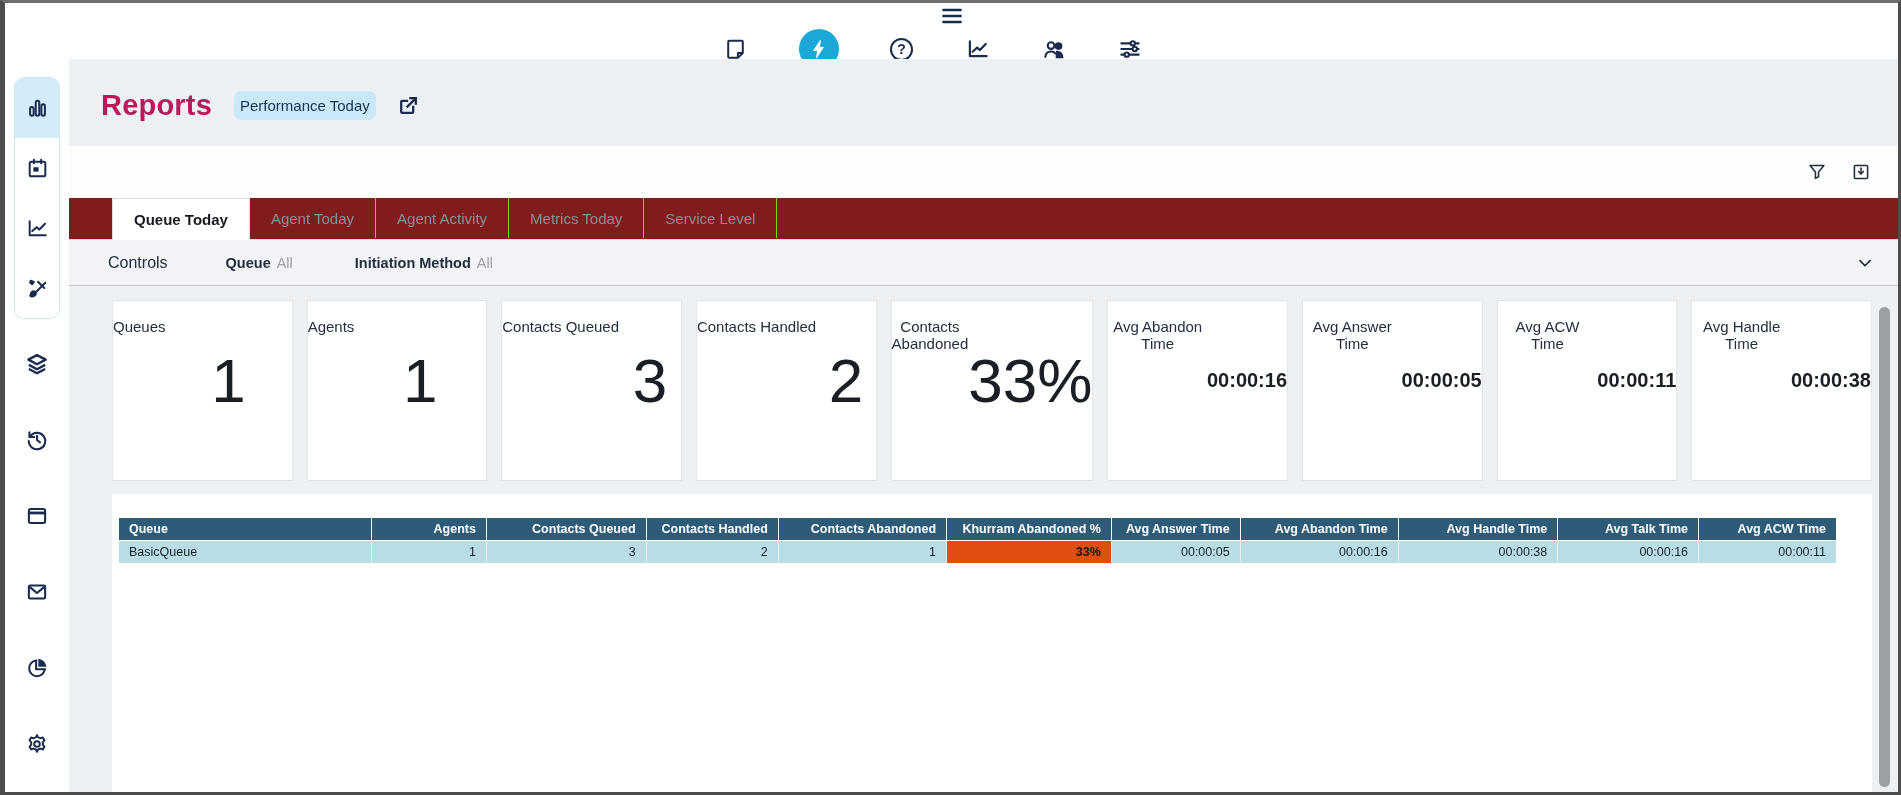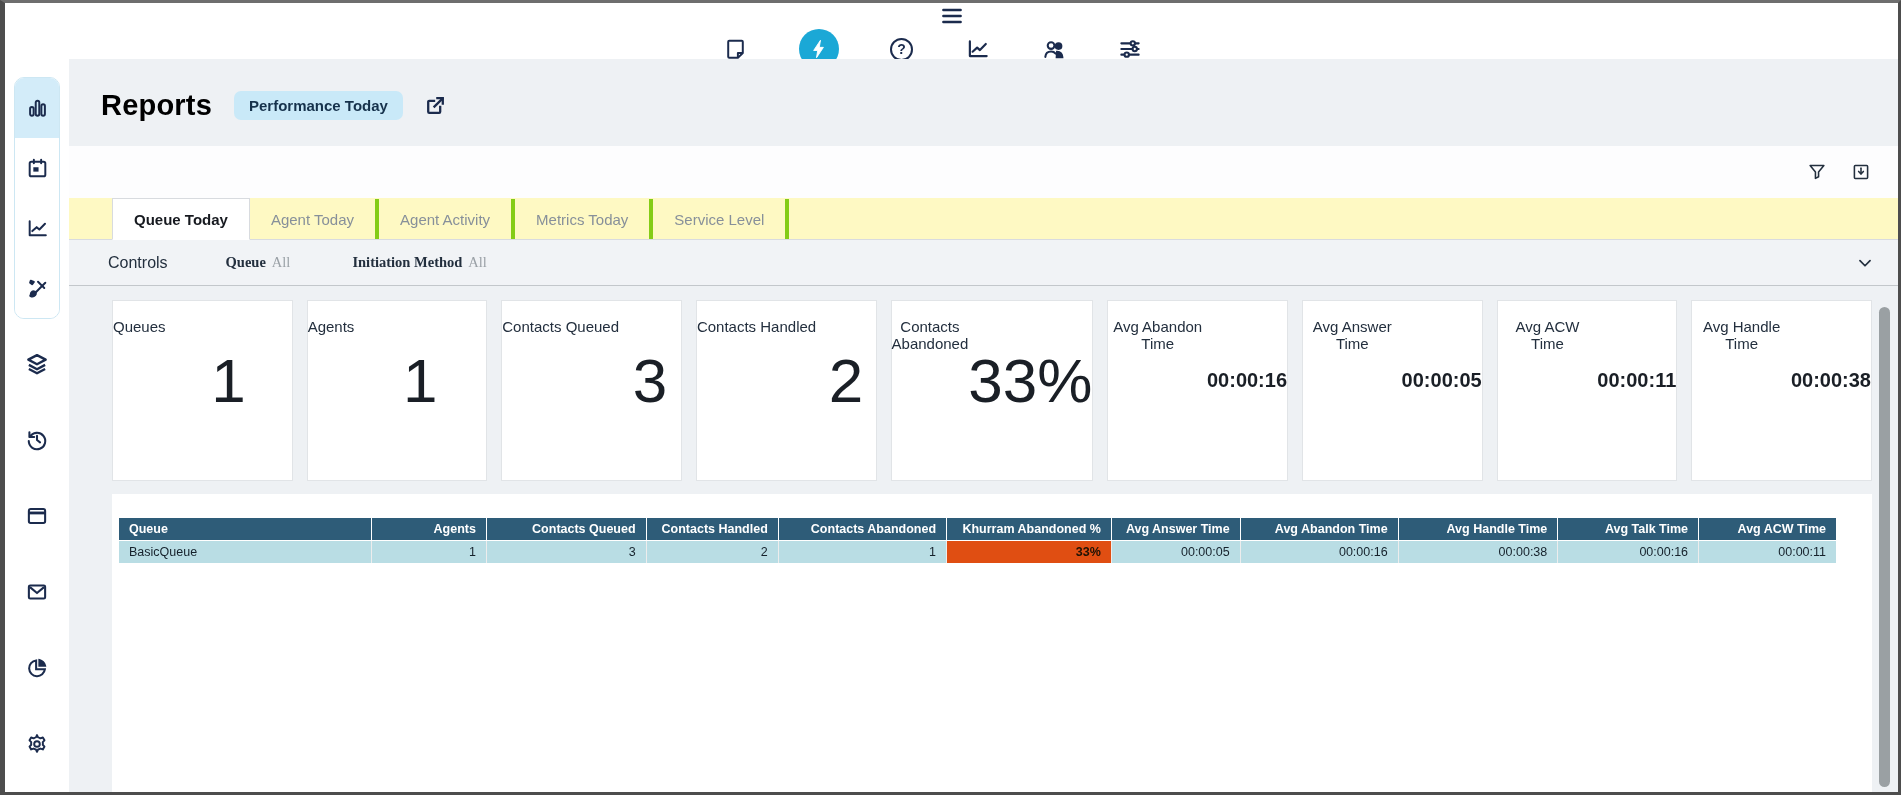--- a/index.html
+++ b/index.html
@@ -30,37 +30,37 @@
   
   .sidebar{ background:#fff; display:flex; flex-direction:column; align-items:center; padding-top:18px; }
   .nav-group{ width:46px; border:1px solid #cde7f3; border-radius:10px; overflow:hidden; display:flex; flex-direction:column; }
   .nav-item{ height:60px; display:flex; align-items:center; justify-content:center; cursor:pointer; background:#fff; }
   .nav-item.active{ background:#d3ecf9; }
   .nav-loose{ display:flex; flex-direction:column; gap:50px; margin-top:32px; align-items:center; }
   .nav-loose .icon-btn{ width:26px; height:26px; }
   
   .main{ background:#eef1f4; position:relative; display:flex; flex-direction:column; min-width:0; }
   .report-header{ margin:30px 16px 0 32px; display:flex; align-items:center; }
-  .page-title{ font-size:29px; font-weight:800; color:#000000; letter-spacing:.2px; }
-  .badge{ margin-left:22px; background:#c9e9f8; color:#16324c; font-weight:700; font-size:15px; padding:6px 15px; border-radius:7px; }
+  .page-title{ font-size:29px; font-weight:800; color:#be185d; letter-spacing:.2px; }
+  .badge{ margin-left:22px; background:#c9e9f8; color:#16324c; font-weight:400; font-size:15px; padding:6px 6px; border-radius:7px; }
   .ext-link{ margin-left:20px; }
   .refreshed{ margin-left:auto; display:flex; align-items:center; gap:12px; font-size:16px; color:#232f3e; }
   .refreshed b{ font-weight:700; }
   .info-icon{ width:19px; height:19px; border:2px solid #9aa0a6; border-radius:50%; color:#8d939a; font-size:12px; font-weight:700; display:flex; align-items:center; justify-content:center; }
   .info-icon::before{ content:"i"; }
   .refresh-btn{ margin-left:14px; }
   .panel{ margin-top:24px; background:#fdfdfe; }
   .utility-row{ height:52px; display:flex; align-items:center; justify-content:flex-end; gap:18px; padding-right:24px; }
-  .tabs-row{ display:flex; align-items:flex-end; padding-left:43px; border-bottom:1px solid #d8dbdf; background:#fef9c3; }
+  .tabs-row{ display:flex; align-items:flex-start; padding-left:43px; border-bottom:1px solid #d8dbdf; background:#7f1d1d; }
   .tab{ padding:12px 21px 11px; font-size:15px; color:#87909a; cursor:pointer; white-space:nowrap; }
-  .tab:not(.active){ border-right:4px solid #84cc16; }
+  .tab:not(.active){ border-right:1px solid #84cc16; }
   .tab.active{ background:#fff; border:1px solid #d8dbdf; border-bottom:1px solid #fff; margin-bottom:-1px; color:#16191f; font-weight:700; }
   .controls-row{ height:46px; background:#f1f3f6; border-bottom:1px solid #c3c7cb; display:flex; align-items:center; padding:0 22px 0 39px; }
   .controls-label{ font-size:16px; color:#232f3e; }
-  .controls-filters{ display:flex; gap:62px; margin-left:58px;font-family:Liberation Serif, serif; }
+  .controls-filters{ display:flex; gap:62px; margin-left:58px; }
   .filter{ font-size:14.5px; cursor:pointer; }
   .filter b{ color:#232f3e; font-weight:700; }
   .filter span{ color:#9aa0a6; margin-left:6px; }
   .controls-chevron{ margin-left:auto; cursor:pointer; display:flex; }
   .content{ flex:1; display:flex; flex-direction:column; min-height:0; padding:14px 26px 0 43px; }
   .cards-row{ display:flex; gap:14px; height:181px; }
   .card{ flex:1; background:#fff; border:1px solid #e1e4e7; display:flex; }
   .card-title{ text-align:center; margin-top:17px; font-size:15px; color:#232f3e; }
   .card-value{ flex:1; display:flex; align-items:center; justify-content:center; color:#1a1f26; transform:translateY(-10px); }
   .card-value.number{ font-size:62px; font-weight:400; }

